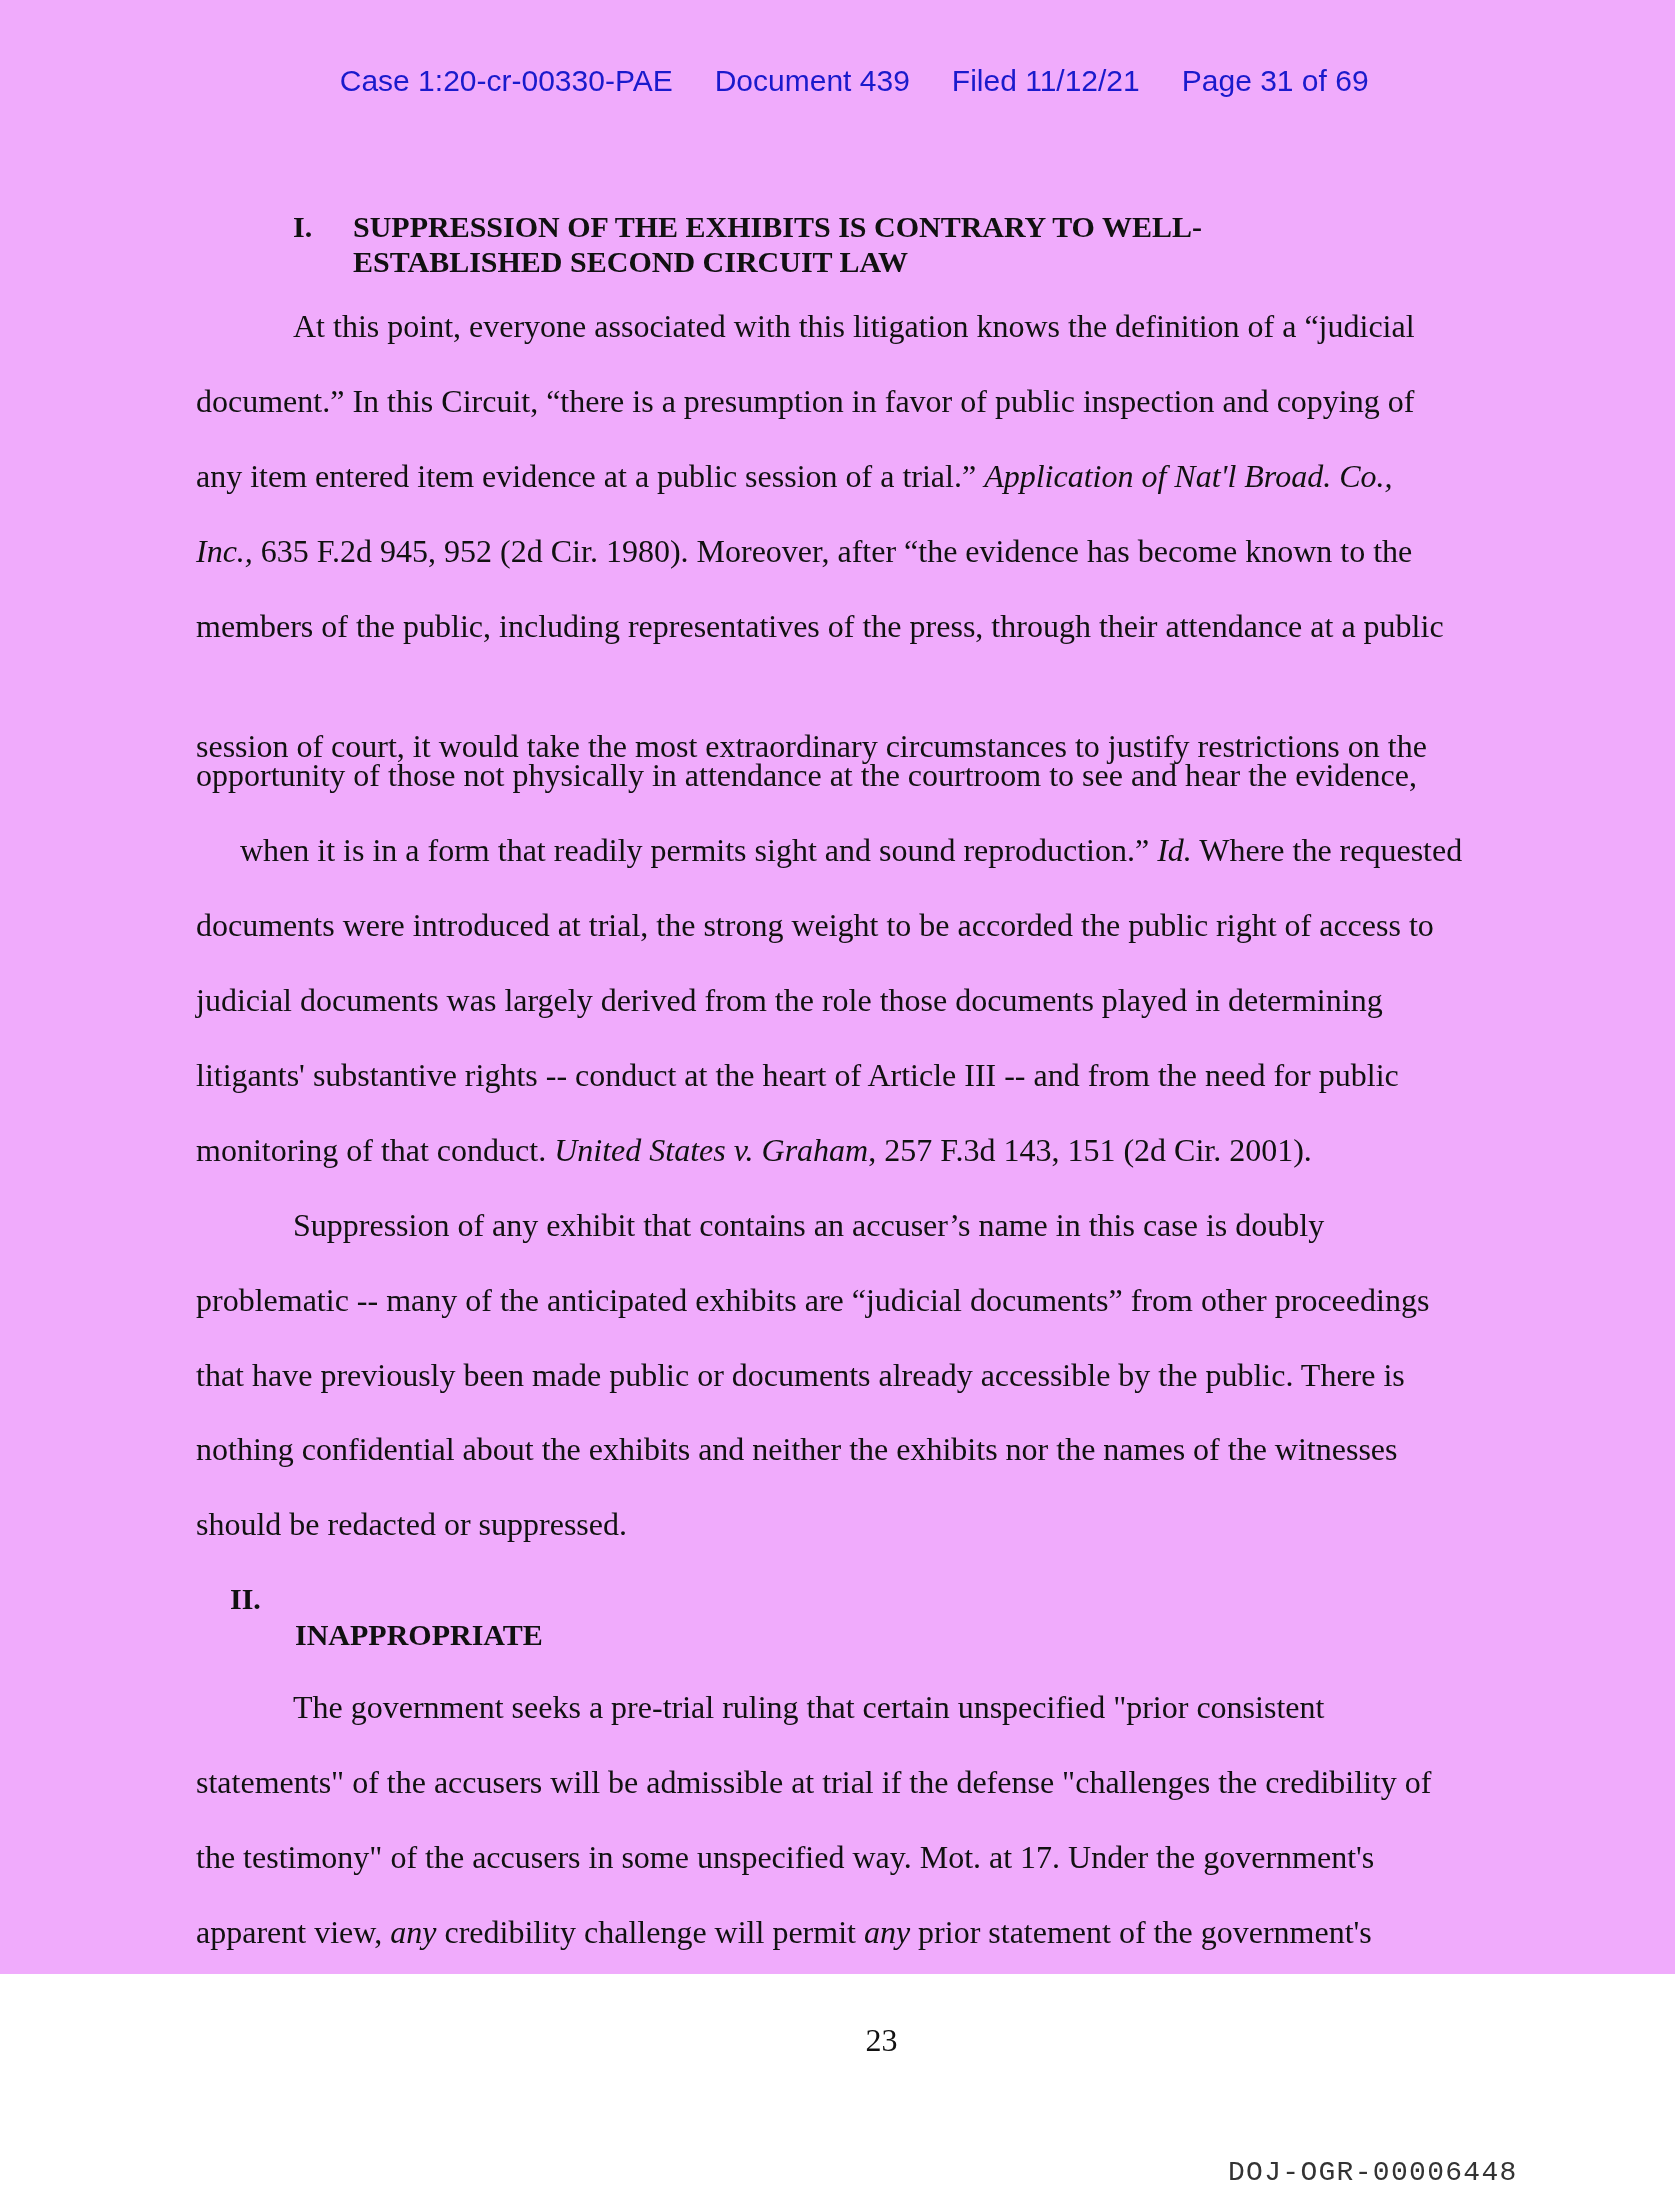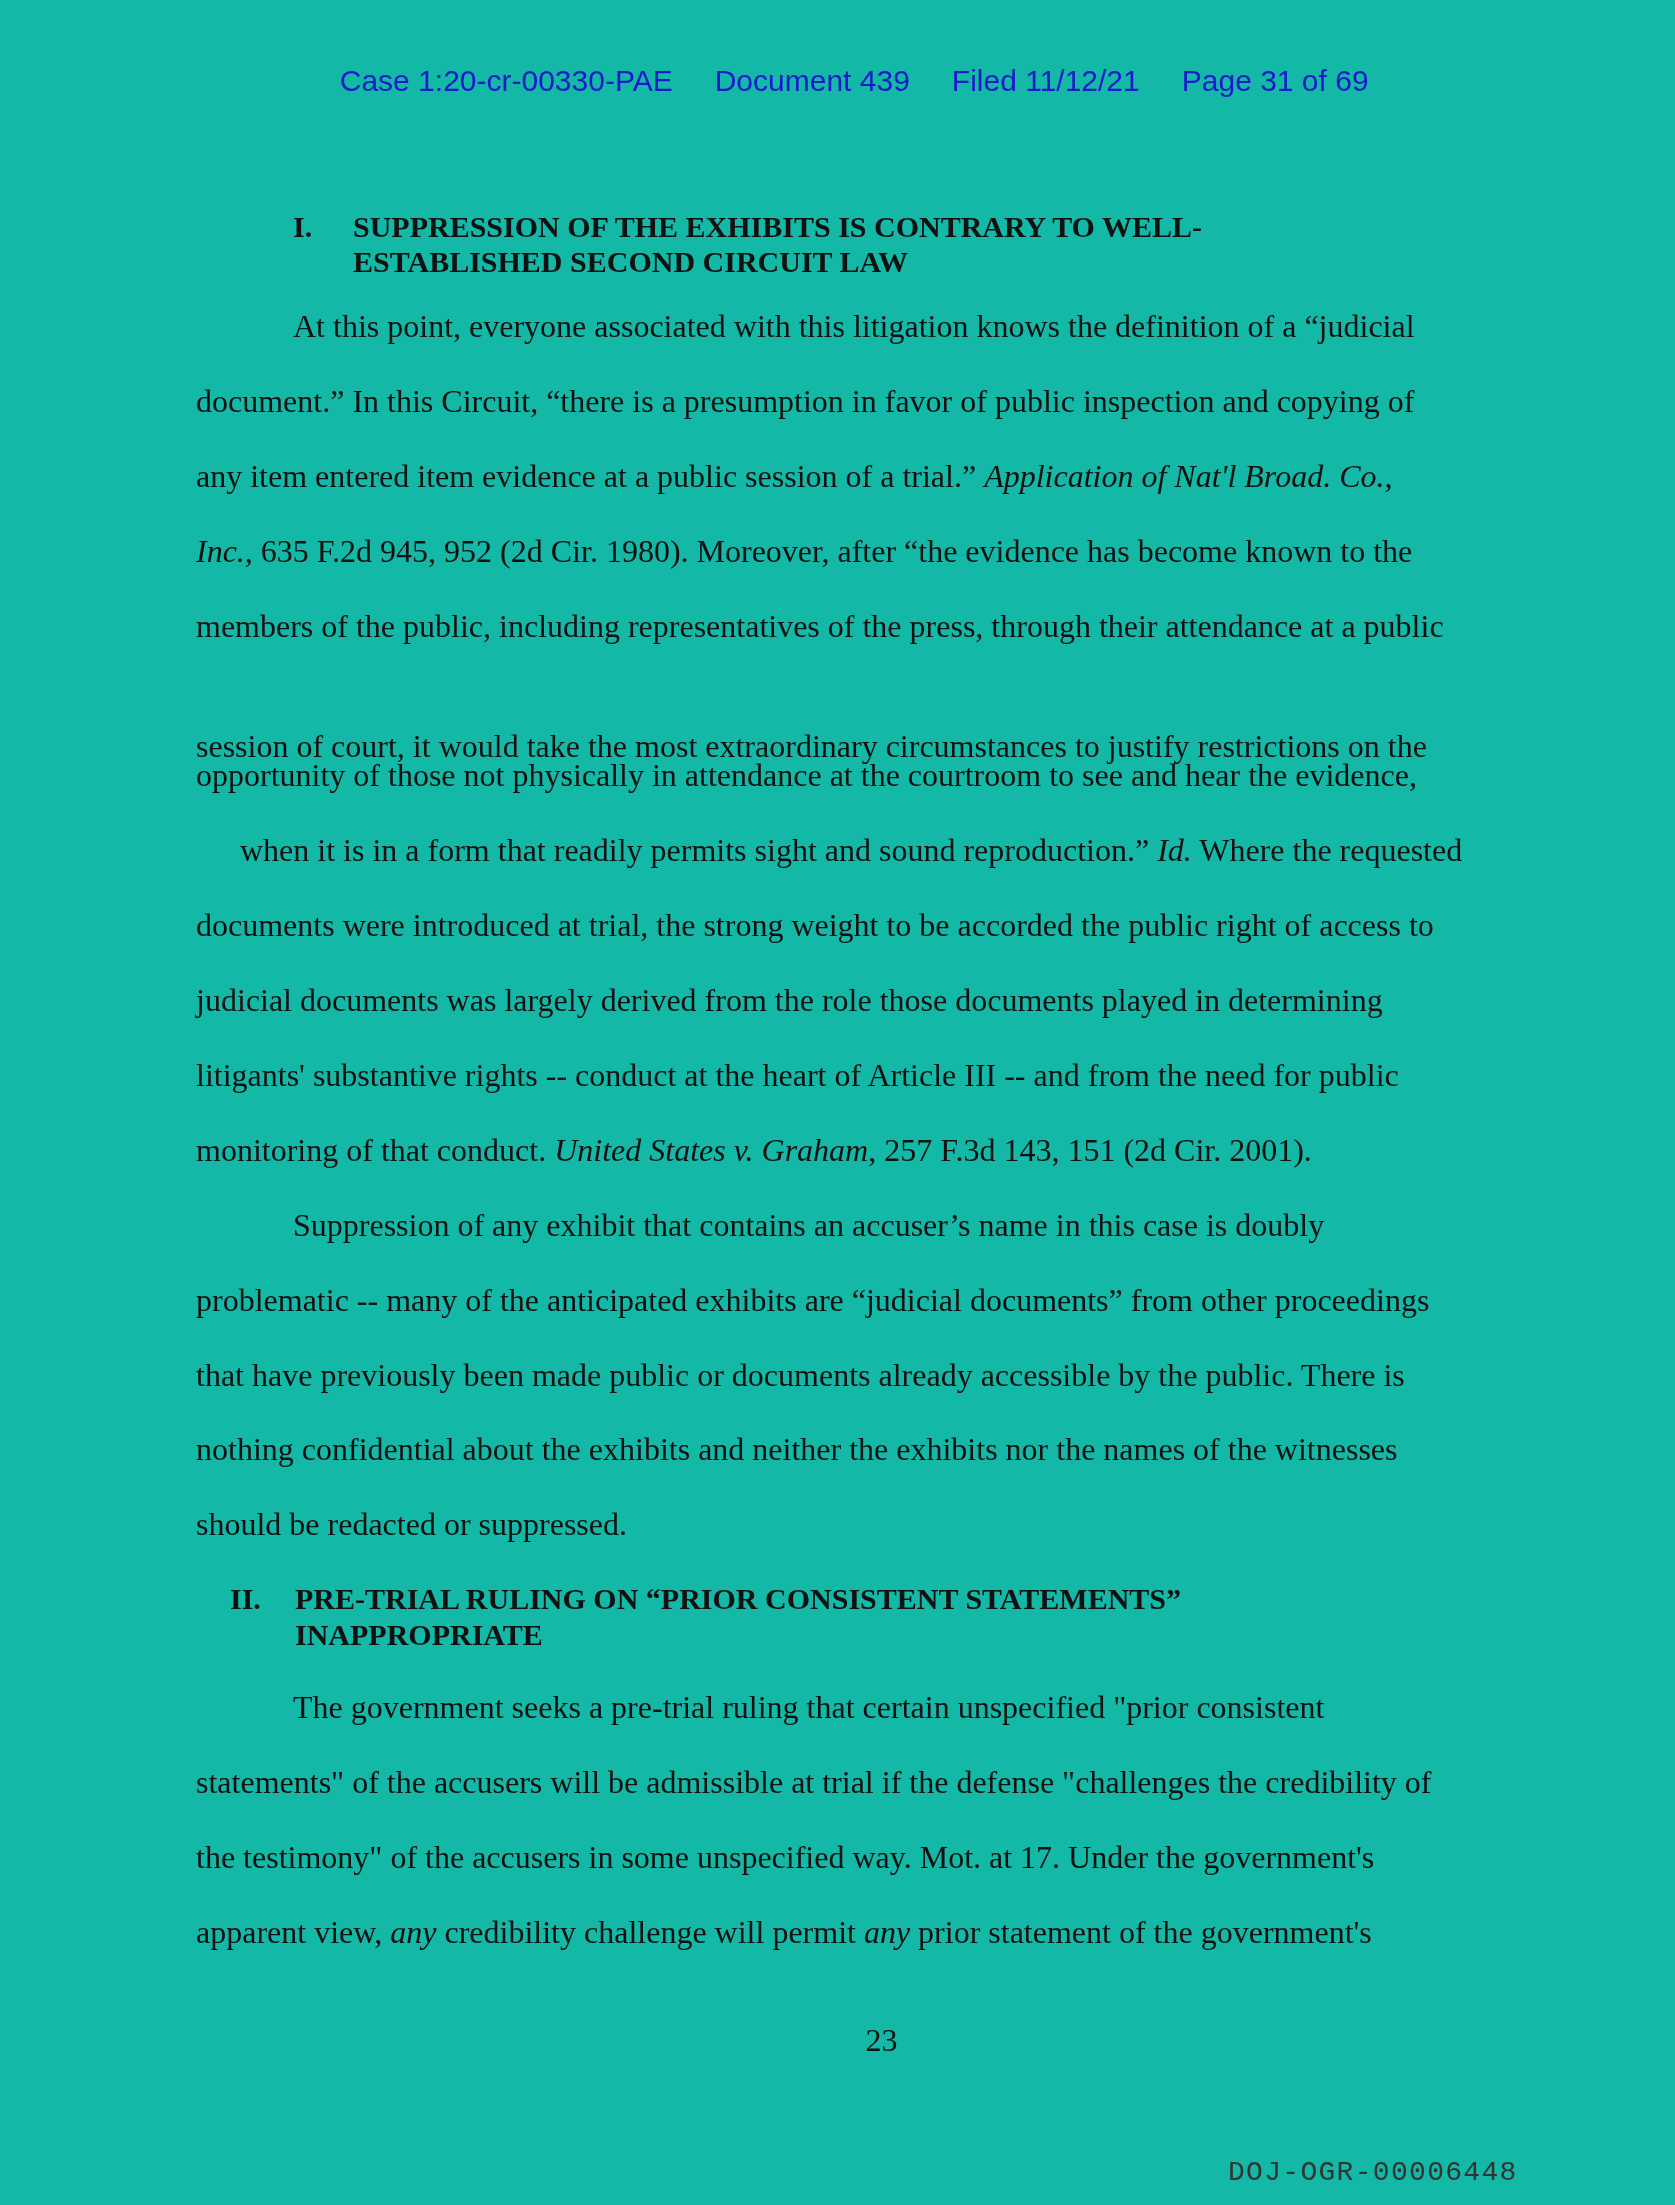--- a/index.html
+++ b/index.html
@@ -1,17 +1,17 @@
 <!DOCTYPE html>
 <html style="font-size:10.5px"><head>
 <meta charset="utf-8">
 <style>
   html, body { margin: 0; padding: 0; background: #ffffff; }
   body { width: 1675px; height: 2205px; position: relative; overflow: hidden; }
-  .page { position: absolute; left: 0; top: 0; width: 1675px; height: 2205px; background: #14b8a6; }
+  .page { position: absolute; left: 0; top: 0; width: 1675px; height: 1974px; background: #f0abfc; }
   .ecf-header {
     position: absolute; left: 0; top: 30px; width: 1675px; text-align: center;
     font-family: "Liberation Sans", sans-serif; font-size: 30px; color: #1a1acc;
     white-space: pre;
   }
   .ecf-header span { margin: 0 21px; }
   .line {
     position: absolute; left: 196px;
     font-family: "Liberation Serif", serif; font-size: 32px; color: #111111;
     white-space: nowrap; line-height: 1;
@@ -61,21 +61,20 @@
 
   <div>
     <div class="line" style="left:293px; top:1209px;">Suppression of any exhibit that contains an accuser’s name in this case is doubly</div>
     <div class="line" style="top:1284px;">problematic -- many of the anticipated exhibits are “judicial documents” from other proceedings</div>
     <div class="line" style="top:1359px;">that have previously been made public or documents already accessible by the public. There is</div>
     <div class="line" style="top:1433px;">nothing confidential about the exhibits and neither the exhibits nor the names of the witnesses</div>
     <div class="line" style="top:1508px;">should be redacted or suppressed.</div>
   </div>
 
   <div class="heading" style="left:230px; top:1584px;">II.</div>
-  <div class="heading" style="left:295px; top:1584px;">PRE-TRIAL RULING ON “PRIOR CONSISTENT STATEMENTS”</div>
   <div class="heading" style="left:295px; top:1620px;">INAPPROPRIATE</div>
 
   <div>
     <div class="line" style="left:293px; top:1691px;">The government seeks a pre-trial ruling that certain unspecified "prior consistent</div>
     <div class="line" style="top:1766px;">statements" of the accusers will be admissible at trial if the defense "challenges the credibility of</div>
     <div class="line" style="top:1841px;">the testimony" of the accusers in some unspecified way.  Mot. at 17. Under the government's</div>
     <div class="line" style="top:1916px;"><span>apparent view, </span><i>any</i><span> credibility challenge will permit </span><i>any</i><span> prior statement of the government's</span></div>
   </div>
 
   <div class="page-number">23</div>

